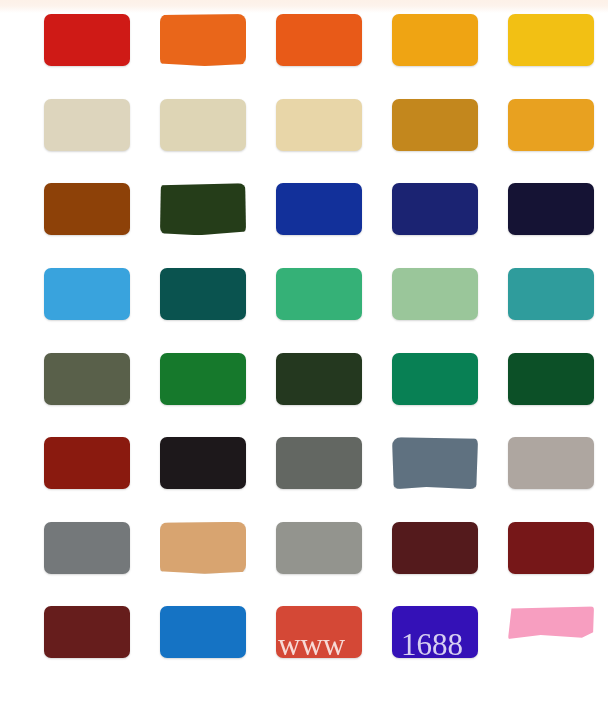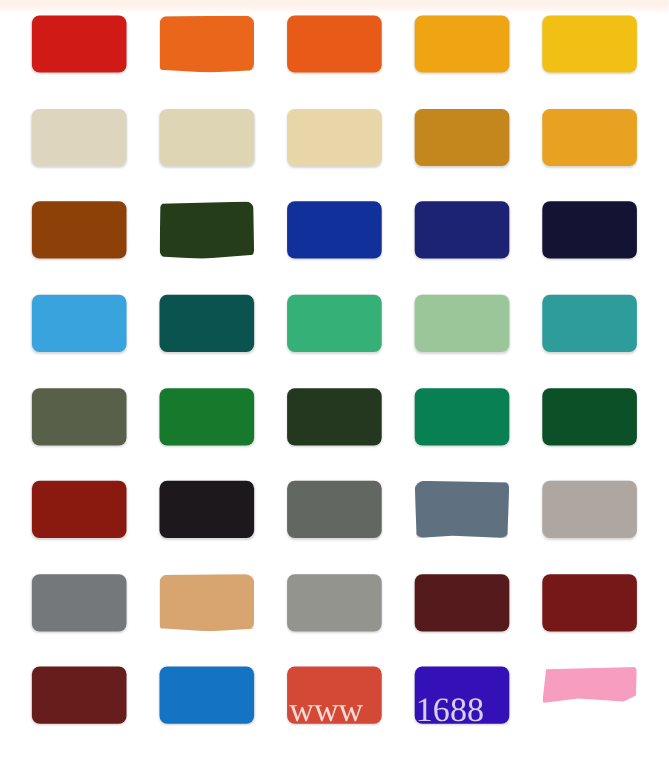--- a/index.html
+++ b/index.html
@@ -45,21 +45,21 @@
     grid-template-columns: repeat(5, 1fr);
     grid-template-rows: repeat(8, 1fr);
     padding: 14px 14px 22px 14px;
     box-sizing: border-box;
   }
 
   .swatch-cell {
     position: relative;
     display: flex;
     align-items: flex-start;
-    justify-content: center;
+    justify-content: flex-end;
   }
 
   .swatch {
     width: 86px;
     height: 52px;
     border-radius: 7px;
     box-shadow: 0 1px 2px rgba(0,0,0,0.16);
     position: relative;
   }
 
@@ -99,21 +99,21 @@
     pointer-events: none;
     user-select: none;
     white-space: nowrap;
   }
   .watermark.wm-left {
     text-align: left;
     padding-left: 2px;
   }
   .watermark.wm-right {
     text-align: left;
-    padding-left: 1px;
+    padding-left: 9px;
   }
 </style>
 </head>
 <body>
 
 <div id="swatch-board">
 
   <div id="top-tint"></div>
 
   <div id="swatch-grid">

